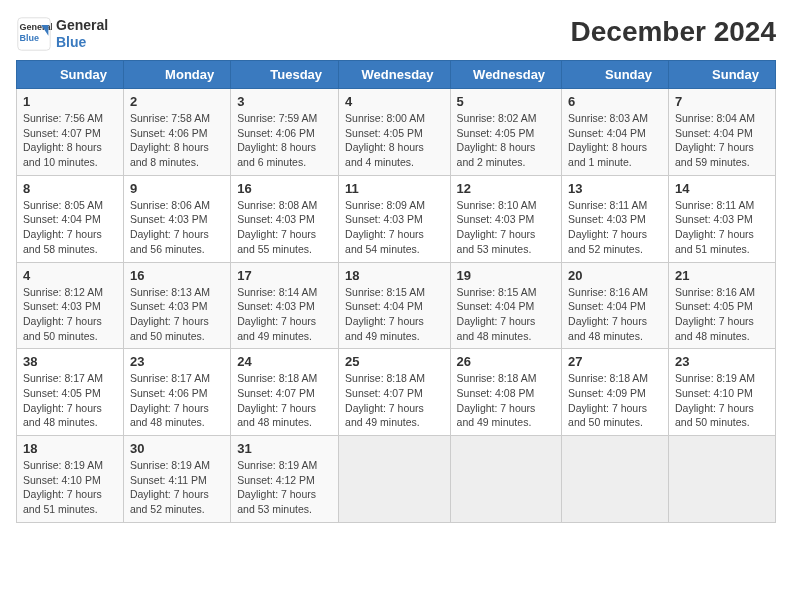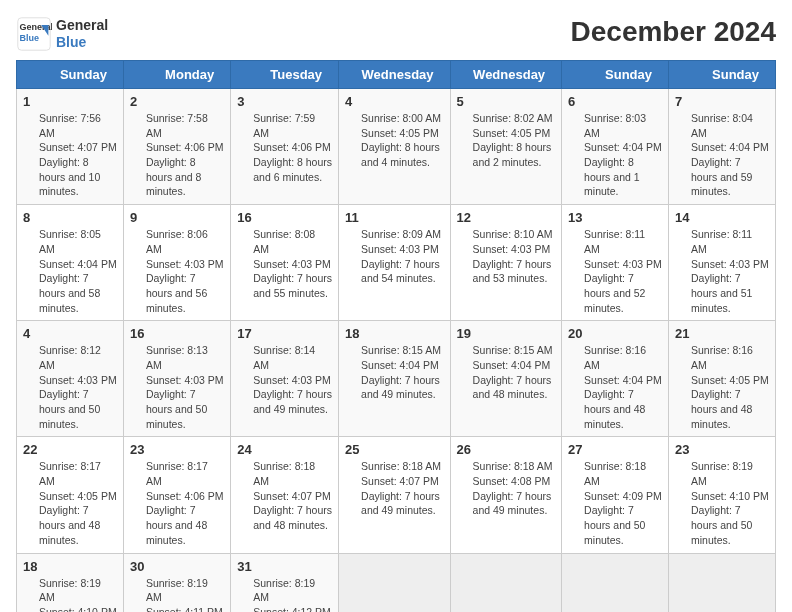--- a/index.html
+++ b/index.html
@@ -76,21 +76,20 @@
       font-size: 13px;
       font-weight: bold;
       color: #333;
       display: block;
       margin-bottom: 2px;
     }
     .day-info {
       color: #444;
       font-size: 10.5px;
       line-height: 1.4;
-      margin-left: 16px;
     }
   </style>
 </head>
 <body>
 
 <div class="header">
   <div class="logo">
     <svg class="logo-icon" viewBox="0 0 40 40">
       <rect x="2" y="2" width="36" height="36" rx="4" fill="#fff" stroke="#ddd" stroke-width="1"></rect>
       <text x="4" y="16" font-size="10" font-weight="bold" fill="#333">General</text>
@@ -205,21 +204,21 @@
           <span class="day-num">20</span>
           <div class="day-info">Sunrise: 8:16 AM<br>Sunset: 4:04 PM<br>Daylight: 7 hours and 48 minutes.</div>
         </td>
         <td>
           <span class="day-num">21</span>
           <div class="day-info">Sunrise: 8:16 AM<br>Sunset: 4:05 PM<br>Daylight: 7 hours and 48 minutes.</div>
         </td>
       </tr>
       <tr>
         <td>
-          <span class="day-num">22</span>
+          <span class="day-num">38</span>
           <div class="day-info">Sunrise: 8:17 AM<br>Sunset: 4:05 PM<br>Daylight: 7 hours and 48 minutes.</div>
         </td>
         <td>
           <span class="day-num">23</span>
           <div class="day-info">Sunrise: 8:17 AM<br>Sunset: 4:06 PM<br>Daylight: 7 hours and 48 minutes.</div>
         </td>
         <td>
           <span class="day-num">24</span>
           <div class="day-info">Sunrise: 8:18 AM<br>Sunset: 4:07 PM<br>Daylight: 7 hours and 48 minutes.</div>
         </td>

